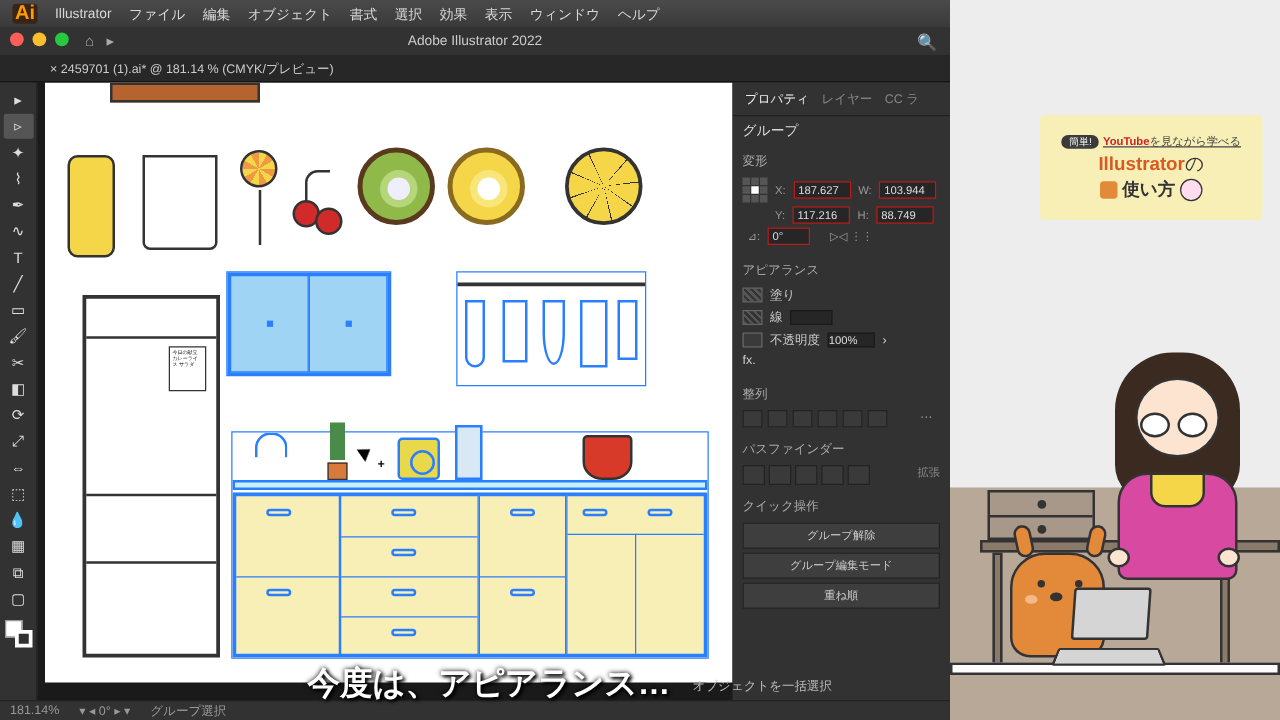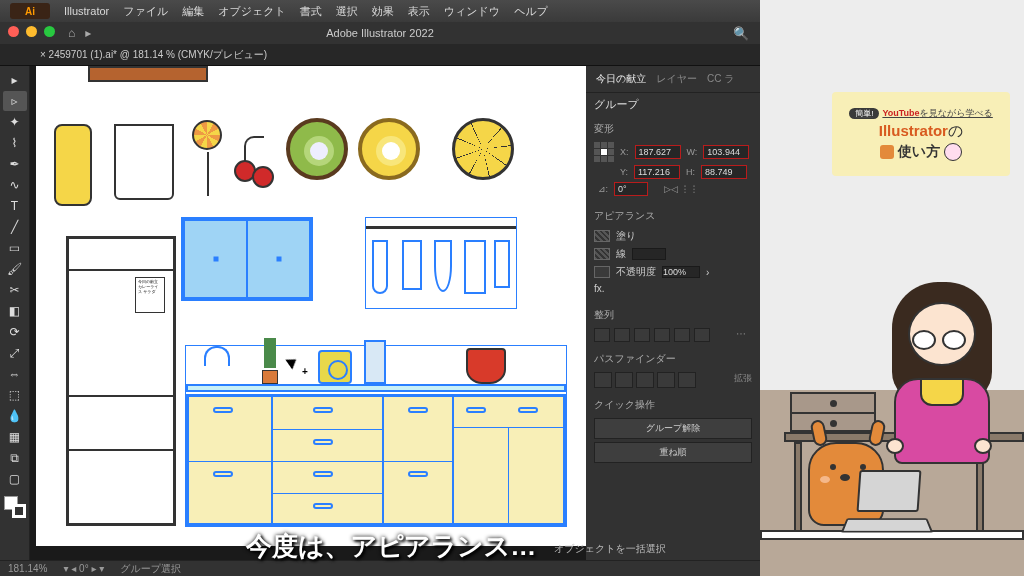--- a/index.html
+++ b/index.html
@@ -21,21 +21,21 @@
 .info-card .mini-head{width:18px;height:18px;border-radius:50%;background:#fde;border:1.5px solid #333;position:relative;}
 .info-card .mini-dog{width:14px;height:14px;background:#e38a3a;border-radius:3px;}
 
 
 .ai-window { position: absolute; left: 0; top: 0; width: 760px; height: 576px; background: #323232; }
 .traffic { position: absolute; left: 8px; top: 28px; display: flex; gap: 7px; }
 .traffic span { width: 11px; height: 11px; border-radius: 50%; }
 .tr-r { background: #ff5f57; } .tr-y { background: #febc2e; } .tr-g { background: #28c840; }
 
 .menubar { height: 22px; background: linear-gradient(#4a4a4a,#3a3a3a); display: flex; align-items: center; padding: 0 10px; gap: 14px; color: #d8d8d8; font-size: 11px; }
-.menubar .logo { width: 40px; height: 16px; background: #3a2416; color:#ff9a00; display:flex;align-items:center;justify-content:center;border-radius:3px;font-weight:700;font-size:10px;}
+.menubar .logo { width: 20px; height: 16px; background: #3a2416; color:#ff9a00; display:flex;align-items:center;justify-content:center;border-radius:3px;font-weight:700;font-size:16px;}
 .menubar span { white-space: nowrap; }
 
 .titlebar { height: 22px; background: #323232; color: #ccc; font-size: 11px; display: flex; align-items: center; justify-content: center; position: relative; }
 .titlebar .icons { position: absolute; left: 68px; display: flex; gap: 10px; color: #aaa; font-size: 12px;}
 .titlebar .search-icon{position:absolute;right:10px;color:#aaa;font-size:13px;}
 
 .doctab { height: 22px; background: #272727; color: #ccc; font-size: 10px; display: flex; align-items: center; padding: 0 40px; border-bottom: 1px solid #111;}
 
 .main-area { position: absolute; left: 0; top: 66px; right: 0; bottom: 16px; display: flex; }
 .toolbar { width: 30px; background: #323232; display: flex; flex-direction: column; align-items: center; padding-top: 4px; gap: 1px; border-right:1px solid #222;}
@@ -310,21 +310,21 @@
                 </div>
             </div>
           </div>
         </div>
         <div class="cursor-arrow"></div>
         <div class="cursor-plus">+</div>
       </div>
 
       <div class="panel">
         <div class="panel-tabs">
-          <span class="active">今日の献立</span>
+          <span class="active">プロパティ</span>
           <span>レイヤー</span>
           <span>CC ラ</span>
         </div>
         <div class="group-label">グループ</div>
         <div class="section-label">変形</div>
         <div class="transform">
           <div class="row">
             <div class="anchor">
                 <span></span>
                 <span></span>
@@ -389,20 +389,21 @@
           <span></span>
             <span></span>
             <span></span>
             <span></span>
             <span></span>
           <span class="ex">拡張</span>
         </div>
         <div class="section-label">クイック操作</div>
         <div class="quick-actions">
           <button>グループ解除</button>
+          <button>グループ編集モード</button>
           <button>重ね順</button>
         </div>
       </div>
     </div>
 
     <div class="statusbar">
       <span>181.14%</span>
       <span>▾ ◂ 0° ▸ ▾</span>
       <span>グループ選択</span>
     </div>

